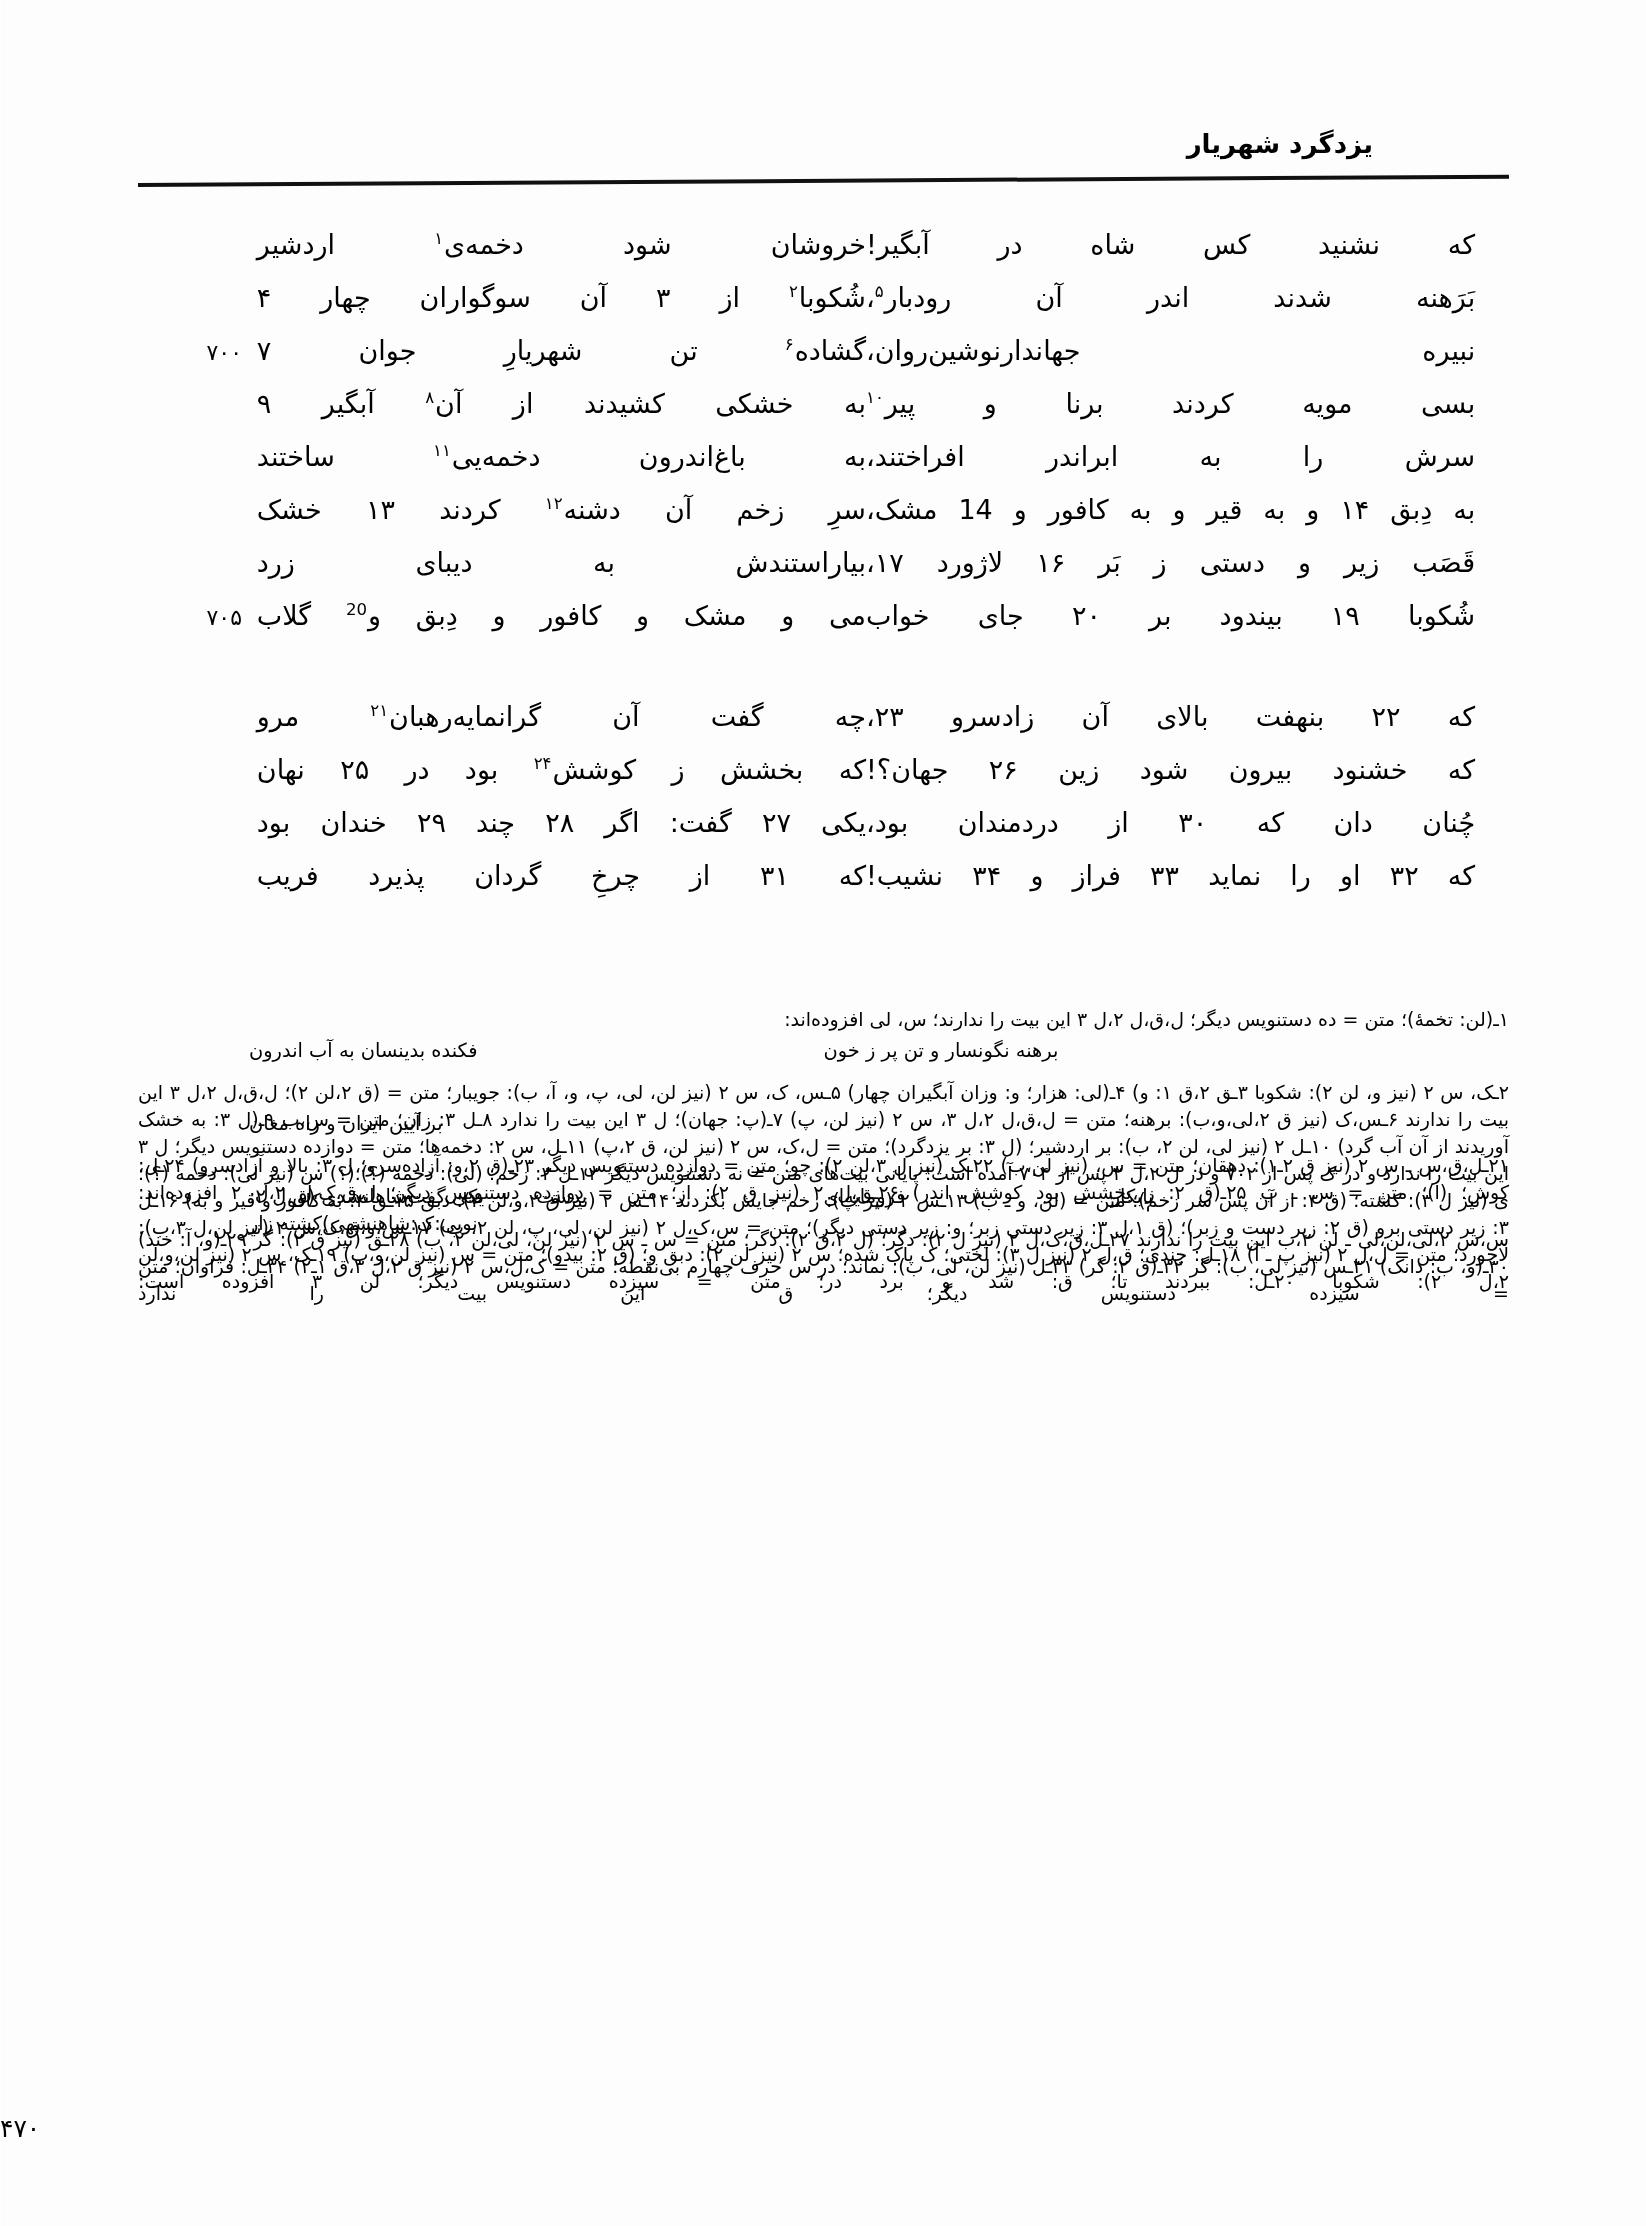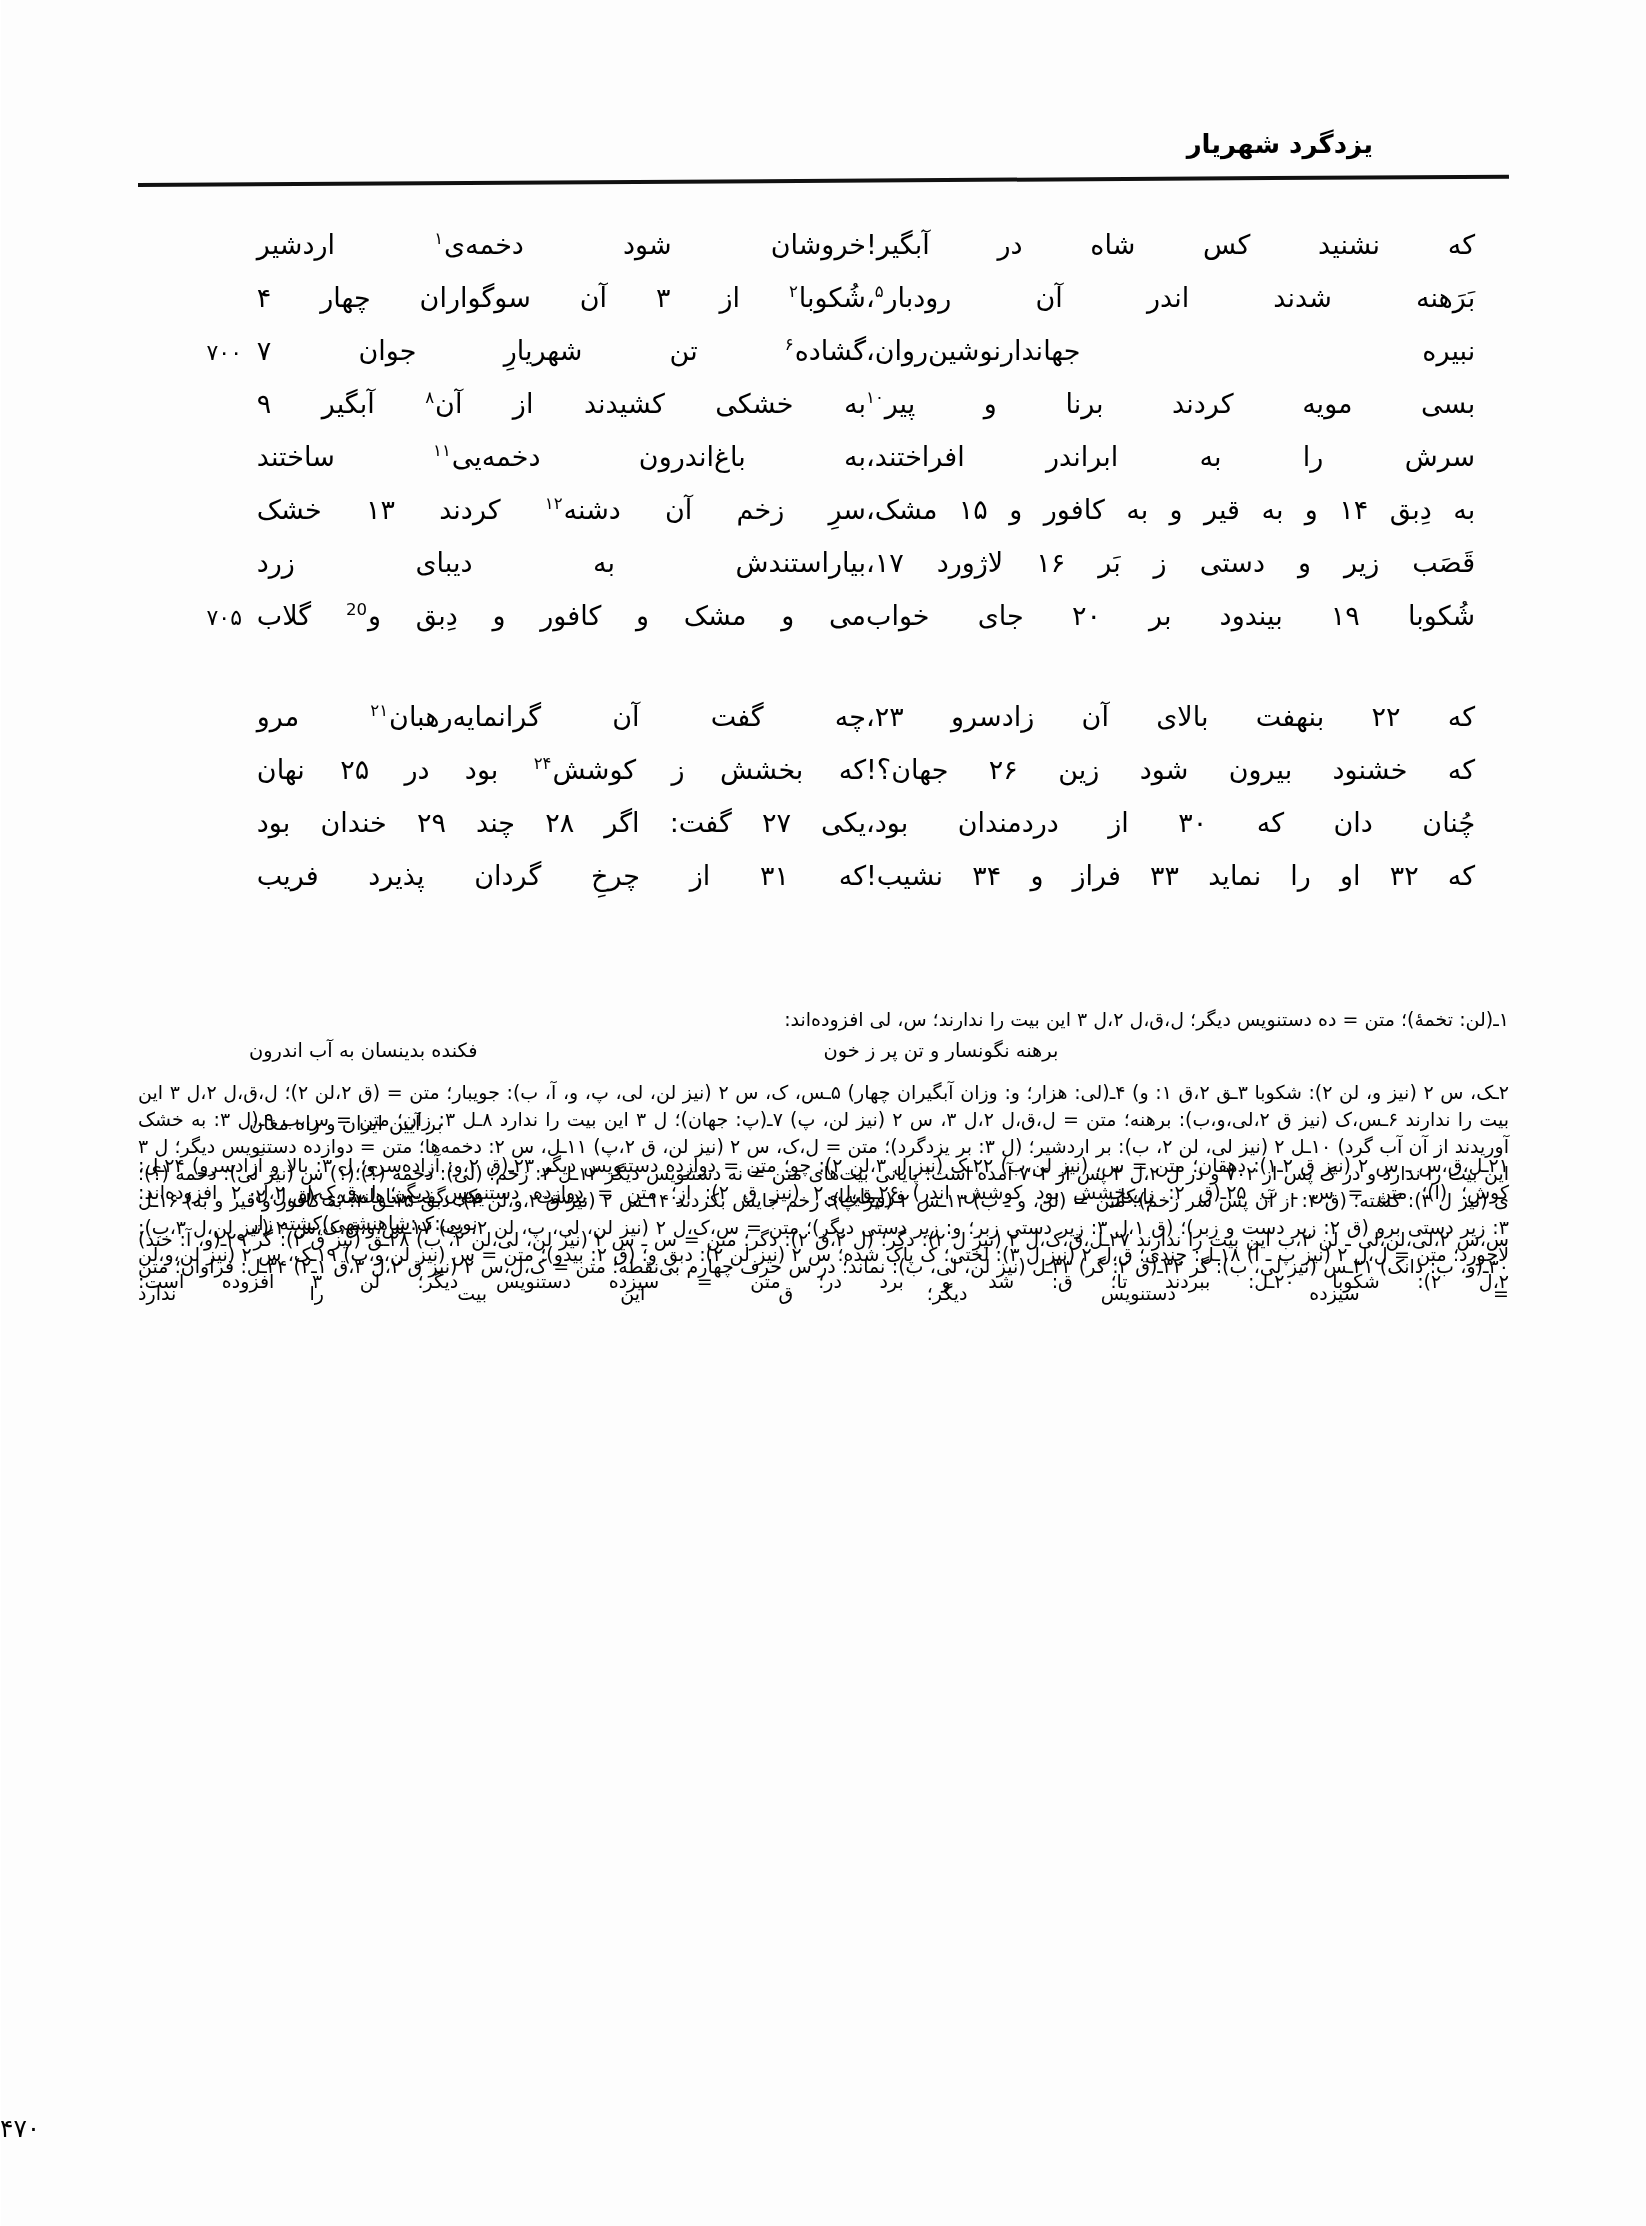--- a/index.html
+++ b/index.html
@@ -178,21 +178,21 @@
       <div class="num-gutter"></div>
     </div>
 
     <div class="bayt">
       <div class="hemistich left">سرش را به ابراندر افراختند،</div>
       <div class="hemistich right"><span>به باغ‌اندرون دخمه‌یی</span><sup class="fn">۱۱</sup><span> ساختند</span></div>
       <div class="num-gutter"></div>
     </div>
 
     <div class="bayt">
-      <div class="hemistich left">به دِبق ۱۴ و به قیر و به کافور و ۱۵ مشک،</div>
+      <div class="hemistich left">به دِبق ۱۴ و به قیر و به کافور و 14 مشک،</div>
       <div class="hemistich right"><span>سرِ زخم آن دشنه</span><sup class="fn">۱۲</sup><span> کردند ۱۳ خشک</span></div>
       <div class="num-gutter"></div>
     </div>
 
     <div class="bayt">
       <div class="hemistich left">قَصَب زیر و دستی ز بَر ۱۶ لاژورد ۱۷،</div>
       <div class="hemistich right">بیاراستندش به دیبای زرد</div>
       <div class="num-gutter"></div>
     </div>
 

